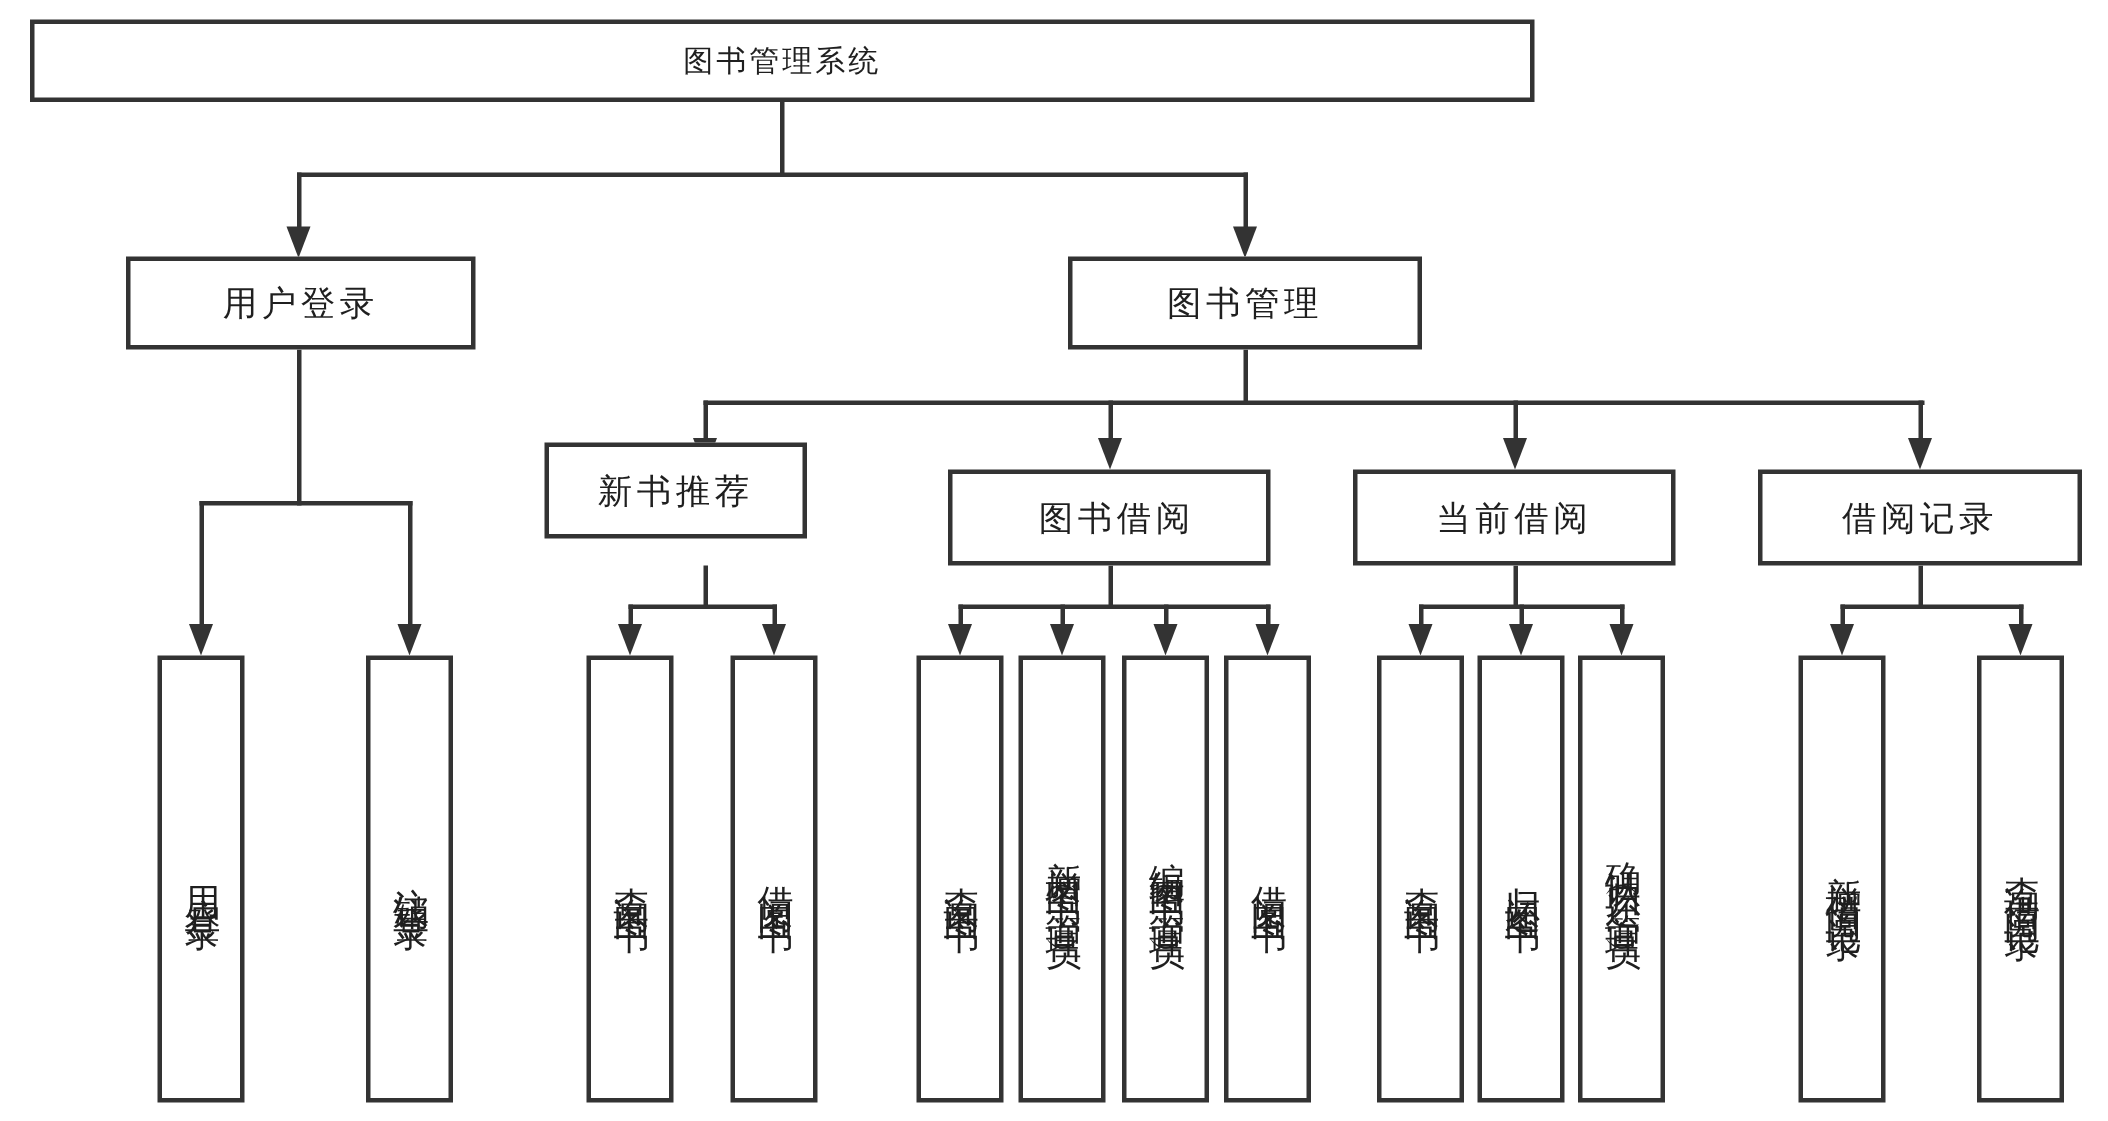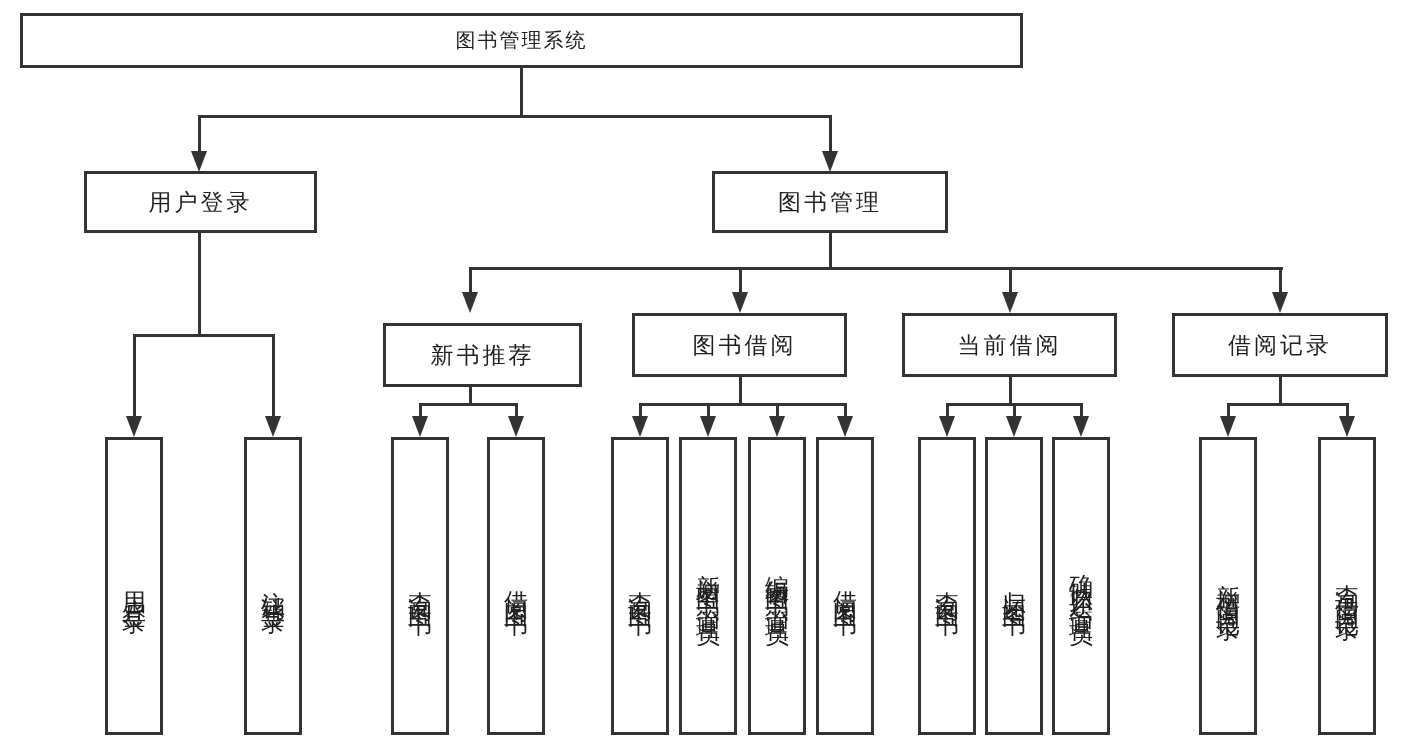--- a/index.html
+++ b/index.html
@@ -111,21 +111,21 @@
   <div class="ln" style="left:1226.5px;top:403px;width:3px;height:16px;"></div>
   <div class="arrow" style="left:1220px;top:416px;"></div>
   <div class="ln" style="left:1345.5px;top:403px;width:3px;height:16px;"></div>
   <div class="arrow" style="left:1339px;top:416px;"></div>
 
   <div class="box hbox title" style="left:20px;top:13px;width:1003px;height:55px;">图书管理系统</div>
 
   <div class="box hbox" style="left:84px;top:171px;width:233px;height:62px;">用户登录</div>
   <div class="box hbox" style="left:712px;top:171px;width:236px;height:62px;">图书管理</div>
 
-  <div class="box hbox" style="left:363px;top:323px;width:199px;height:64px;margin-left:20px;">新书推荐</div>
+  <div class="box hbox" style="left:363px;top:295px;width:175px;height:64px;">新书推荐</div>
   <div class="box hbox" style="left:632px;top:313px;width:215px;height:64px;padding-left:10px;">图书借阅</div>
   <div class="box hbox" style="left:1172px;top:313px;width:216px;height:64px;">借阅记录</div>
   <div class="box hbox" style="left:902px;top:313px;width:215px;height:64px;">当前借阅</div>
 
   <div class="box vbox" style="left:105px;top:437px;width:58px;height:298px;">用户登录</div>
   <div class="box vbox" style="left:244px;top:437px;width:58px;height:298px;">注销登录</div>
 
   <div class="box vbox" style="left:391px;top:437px;width:58px;height:298px;">查询图书</div>
   <div class="box vbox" style="left:487px;top:437px;width:58px;height:298px;">借阅图书</div>
 

